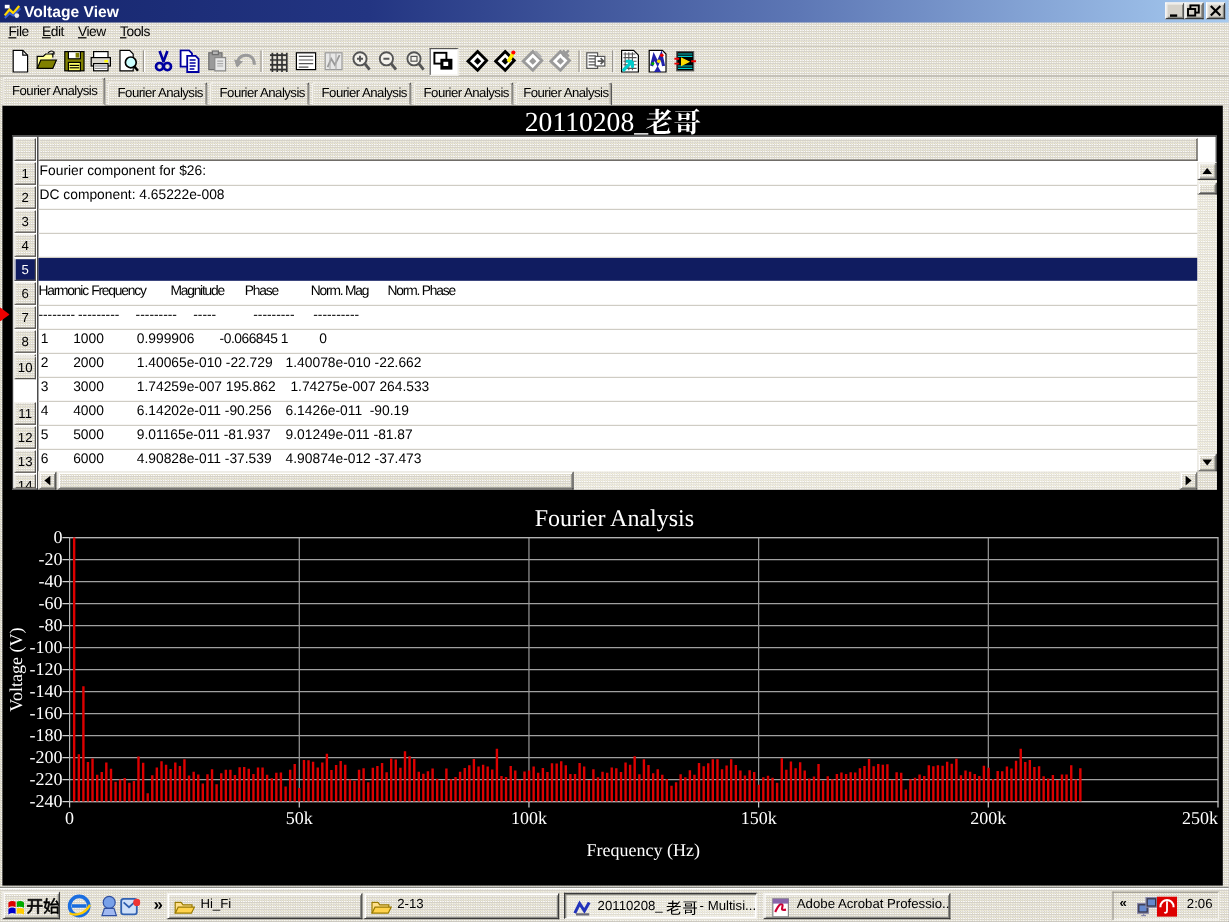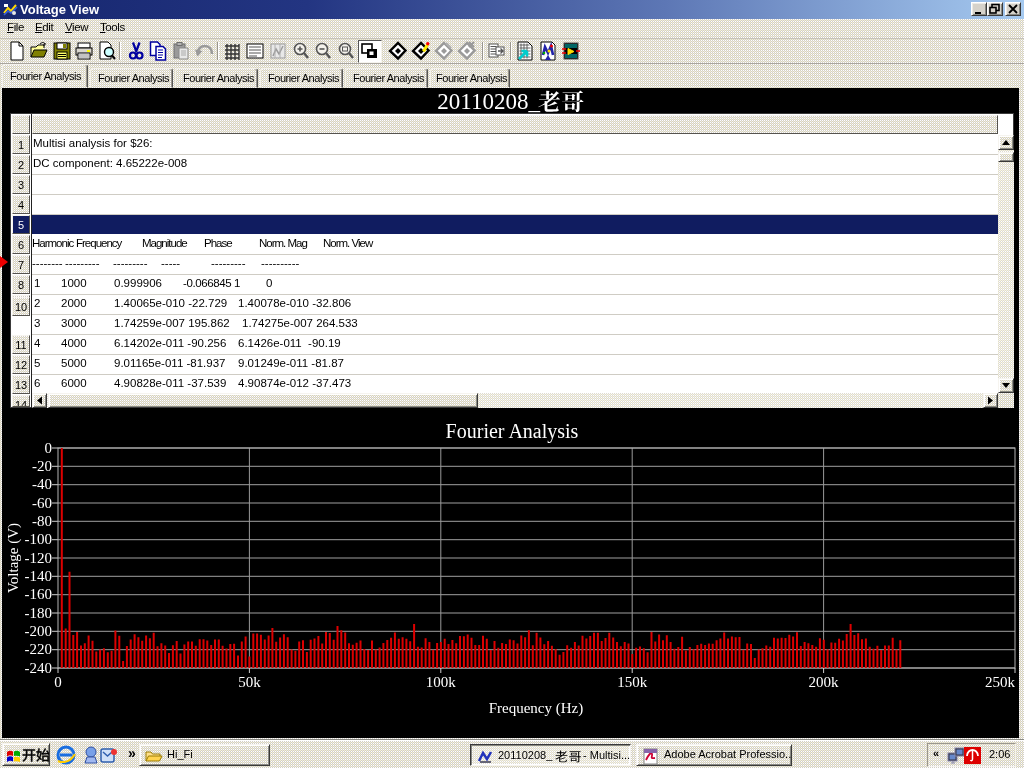--- a/index.html
+++ b/index.html
@@ -266,38 +266,38 @@
           </g>
         </g>
       </svg>
     </div>
     <div id="grid" class="abs" style="border:1px solid #3a3a3a">
       <div class="rn dith" style="top:1px"></div>
       <div class="abs dith" style="left:21px;top:1px;width:966px;height:19px;border:1px solid;border-color:#f6f4ef #55534e #55534e #f6f4ef"></div>
       <div class="abs" style="left:19.5px;top:0;width:1.5px;height:294px;background:#222"></div>
       <div class="rn dith" style="top:21px">1</div>
       <div class="rowline" style="top:40px"></div>
-      <div class="rtext" style="left:22px;top:23px">Multisi analysis for $26:</div>
+      <div class="rtext" style="left:22px;top:23px">Fourier component for $26:</div>
       <div class="rn dith" style="top:41px">2</div>
       <div class="rowline" style="top:60px"></div>
       <div class="rtext" style="left:22px;top:43px">DC component: 4.65222e-008</div>
       <div class="rn dith" style="top:61px">3</div>
       <div class="rowline" style="top:80px"></div>
       <div class="rn dith" style="top:81px">4</div>
       <div class="rowline" style="top:100px"></div>
       <div class="rn" style="top:101px;background:#101c60;color:#fff;border-color:#f6f4ef #55534e #55534e #f6f4ef">5</div>
       <div class="abs" style="left:21px;top:101px;width:966px;height:19px;background:#101c60"></div>
       <div class="rn dith" style="top:121px">6</div>
       <div class="rowline" style="top:140px"></div>
       <div class="rtext" style="left:21px;top:123px;letter-spacing:-1px">Harmonic</div>
       <div class="rtext" style="left:65px;top:123px;letter-spacing:-1px">Frequency</div>
       <div class="rtext" style="left:131px;top:123px;letter-spacing:-1px">Magnitude</div>
       <div class="rtext" style="left:193px;top:123px;letter-spacing:-1px">Phase</div>
       <div class="rtext" style="left:248px;top:123px;letter-spacing:-1px">Norm. Mag</div>
-      <div class="rtext" style="left:312px;top:123px;letter-spacing:-1px">Norm. View</div>
+      <div class="rtext" style="left:312px;top:123px;letter-spacing:-1px">Norm. Phase</div>
       <div class="rn dith" style="top:141px">7</div>
       <div class="rowline" style="top:160px"></div>
       <div class="rtext" style="left:21px;top:143px">--------</div>
       <div class="rtext" style="left:54px;top:143px">---------</div>
       <div class="rtext" style="left:102px;top:143px">---------</div>
       <div class="rtext" style="left:150px;top:143px">-----</div>
       <div class="rtext" style="left:200px;top:143px">---------</div>
       <div class="rtext" style="left:250px;top:143px">----------</div>
       <div class="rn dith" style="top:161px">8</div>
       <div class="rowline" style="top:180px"></div>
@@ -305,21 +305,21 @@
       <div class="rtext" style="left:50px;top:163px">1000</div>
       <div class="rtext" style="left:103px;top:163px">0.999906</div>
       <div class="rtext" style="left:172px;top:163px;letter-spacing:-0.4px">-0.066845</div>
       <div class="rtext" style="left:223px;top:163px">1</div>
       <div class="rtext" style="left:255px;top:163px">0</div>
       <div class="rn dith" style="top:181px">9</div>
       <div class="rowline" style="top:200px"></div>
       <div class="rtext" style="left:23px;top:183px">2</div>
       <div class="rtext" style="left:50px;top:183px">2000</div>
       <div class="rtext" style="left:103px;top:183px">1.40065e-010 -22.729</div>
-      <div class="rtext" style="left:227px;top:183px">1.40078e-010 -32.806</div>
+      <div class="rtext" style="left:227px;top:183px">1.40078e-010 -22.662</div>
       <div class="rn dith" style="top:183px">10</div>
       <div class="rowline" style="top:220px"></div>
       <div class="rtext" style="left:23px;top:203px">3</div>
       <div class="rtext" style="left:50px;top:203px">3000</div>
       <div class="rtext" style="left:103px;top:203px">1.74259e-007 195.862</div>
       <div class="rtext" style="left:231px;top:203px">1.74275e-007 264.533</div>
       <div class="rn dith" style="top:221px">11</div>
       <div class="rowline" style="top:240px"></div>
       <div class="rtext" style="left:23px;top:223px">4</div>
       <div class="rtext" style="left:50px;top:223px">4000</div>
@@ -462,26 +462,33 @@
 <svg class="abs" style="left:81px;top:4px" width="20" height="20" viewBox="0 0 20 20">
       <circle cx="10" cy="7" r="5" fill="#78a0e8" stroke="#3050a0"></circle>
       <path d="M6 12 h8 l2 6 H4 Z" fill="#a0b8f0" stroke="#3050a0"></path>
     </svg>
 <svg class="abs" style="left:99px;top:5px" width="18" height="18" viewBox="0 0 18 18">
       <rect x="2" y="3" width="13" height="13" rx="2" fill="#cfe0f8" stroke="#3060b0" stroke-width="1.5"></rect>
       <path d="M4 6 l4.5 4 L13 6" fill="none" stroke="#3060b0" stroke-width="1.5"></path>
       <circle cx="15" cy="6" r="3" fill="#e33"></circle>
     </svg>
 <div class="abs" style="left:128px;top:4px;font-weight:bold;font-size:14px">»</div>
-<div class="taskbtn dith" style="left:139px;width:131px">
+<div class="taskbtn dith" style="left:139px;width:163px">
       <svg style="position:absolute;left:5px;top:3px" width="18" height="16" viewBox="0 0 18 16">
         <path d="M1 13 V4 h5 l1.5 2 H15 v2" fill="#ffe08a" stroke="#997b00"></path>
         <path d="M1 13 l2.5-5 H17 l-2.5 5 Z" fill="#ffd34d" stroke="#997b00"></path>
       </svg>
       <span class="lbl">Hi_Fi</span>
+    </div>
+<div class="taskbtn dith" style="left:303px;width:163px">
+      <svg style="position:absolute;left:5px;top:3px" width="18" height="16" viewBox="0 0 18 16">
+        <path d="M1 13 V4 h5 l1.5 2 H15 v2" fill="#ffe08a" stroke="#997b00"></path>
+        <path d="M1 13 l2.5-5 H17 l-2.5 5 Z" fill="#ffd34d" stroke="#997b00"></path>
+      </svg>
+      <span class="lbl">2-13</span>
     </div>
 <div class="taskbtn dithlight" style="left:470px;width:161px;border-color:#3a3a3a #f6f4ef #f6f4ef #3a3a3a;box-shadow:inset 1px 1px 0 #8a8a84,inset -1px -1px 0 #fff">
       <svg style="position:absolute;left:6px;top:4px" width="16" height="15" viewBox="0 0 16 15">
         <path d="M2 12 L6 4 L10 10 L14 3" stroke="#2233bb" stroke-width="2.5" fill="none"></path>
         <path d="M3 13 h11" stroke="#667" stroke-width="2"></path>
       </svg>
       <span style="position:absolute;left:27px;top:4px">20110208_</span>
       <svg style="position:absolute;left:84px;top:5px" width="28" height="14" viewBox="0 0 28 14">
         <g transform="translate(0 0) scale(0.1300)" fill="#000">
           <path d="M84 8C80 13 76 18 72 22L72 18L47 18L47 4L39 4L39 18L14 18L14 25L39 25L39 38L5 38L5 45L45 45C32 54 18 62 3 67C5 69 8 72 9 73C17 70 24 66 32 62L32 83C32 92 36 94 49 94C52 94 73 94 76 94C88 94 90 91 92 77C89 76 86 75 84 74C84 86 82 88 76 88C71 88 53 88 49 88C41 88 40 87 40 83L40 74C55 71 71 66 82 60L76 55C68 59 53 64 40 68L40 57C46 54 52 50 57 45L95 45L95 38L66 38C75 30 83 21 90 11ZM47 38L47 25L70 25C65 29 60 34 55 38Z"></path>

